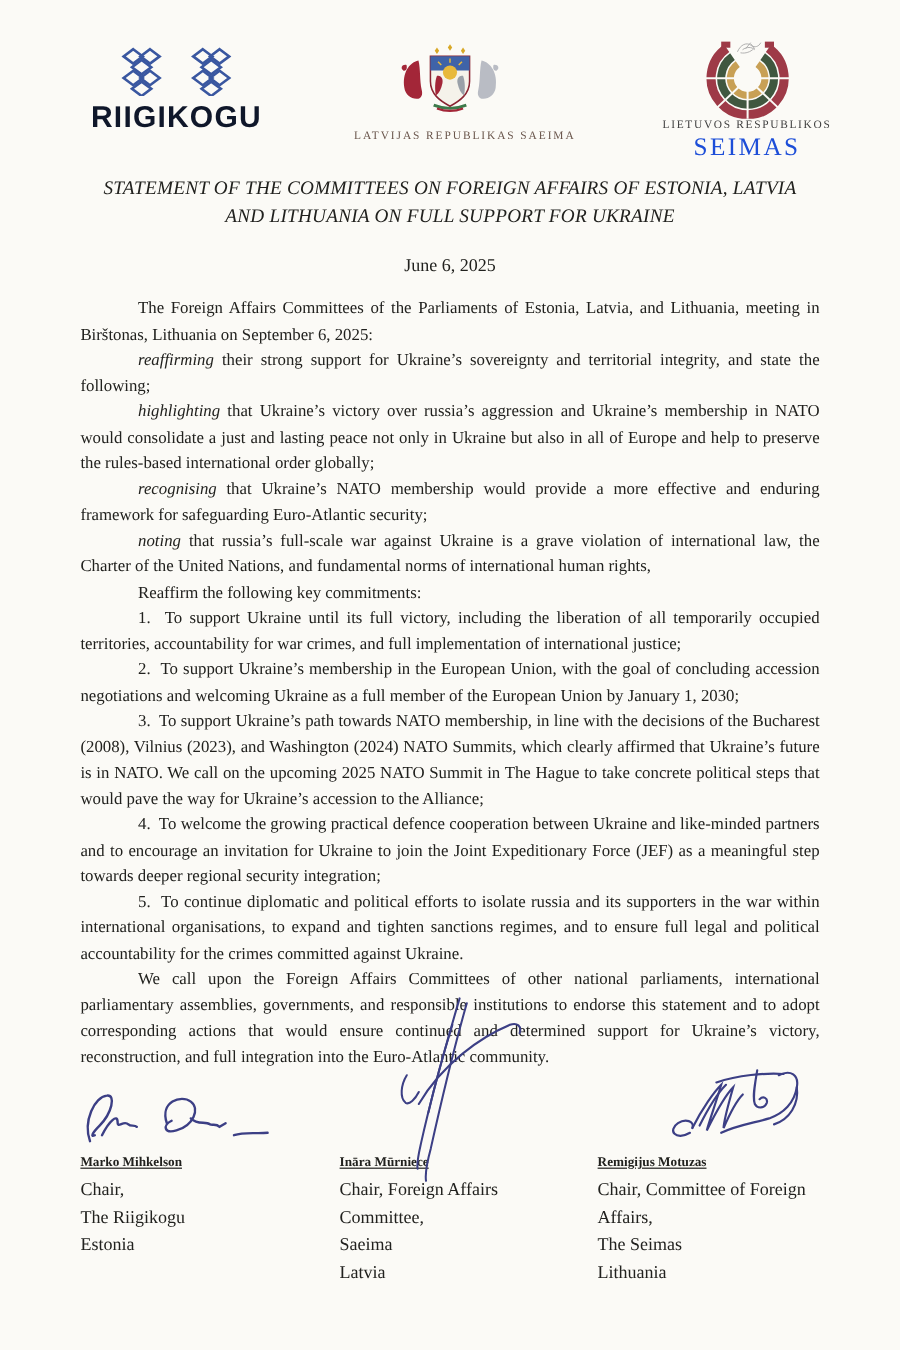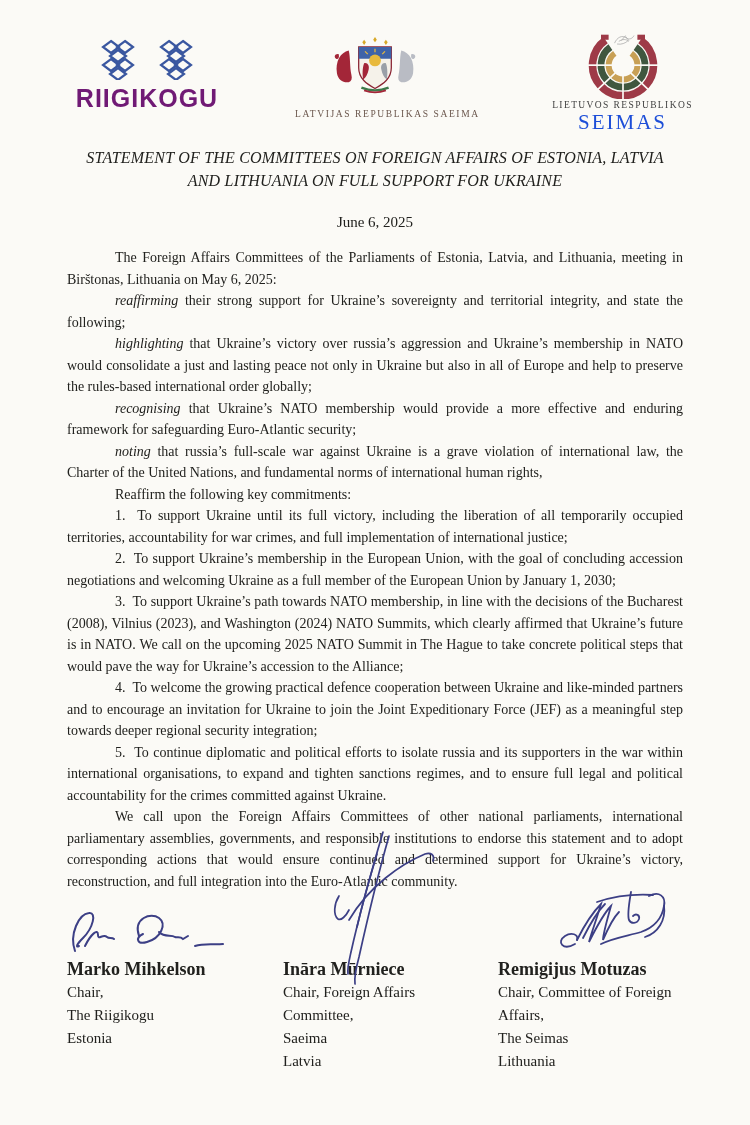--- a/index.html
+++ b/index.html
@@ -12,21 +12,21 @@
     overflow:hidden;
   }
   .page{position:absolute;inset:0;}
   
   .header{position:relative;height:140px;}
   .logo-ee{position:absolute;left:72px;top:38px;width:150px;text-align:center;}
   .logo-ee .wordmark{
     margin-top:4px;
     font-family:"Liberation Sans",sans-serif;
     font-weight:bold;font-size:25px;letter-spacing:1px;
-    color:#701a75;
+    color:#0f172a;
   }
   .logo-lv{position:absolute;left:295px;top:36px;width:160px;text-align:center;}
   .logo-lv .caption{
     margin-top:15px;font-size:9.5px;letter-spacing:1.6px;
     color:#6a564c;white-space:nowrap;
   }
   .logo-lt{position:absolute;left:540px;top:33px;width:165px;text-align:center;}
   .logo-lt .caption-top{
     margin-top:1px;font-size:9.5px;letter-spacing:1.4px;
     color:#3f3f3f;white-space:nowrap;
@@ -48,21 +48,21 @@
   }
   .lead{font-style:italic;}
   
   .sig-area{position:relative;margin:10px 0 0 67px;height:230px;}
   .sig-col{position:absolute;top:0;width:205px;}
   .sig-col.c1{left:0;}
   .sig-col.c2{left:216px;}
   .sig-col.c3{left:431px;width:200px;}
   .sig-box{position:relative;height:56px;}
   .sig-ink{position:absolute;pointer-events:none;z-index:3;}
-  .sig-name{font-weight:bold;font-size:18px;line-height:23px;}
+  .sig-name{font-weight:bold;font-size:11px;line-height:23px;text-decoration:underline;}
   .sig-line{font-size:15px;line-height:23px;}
   svg{display:block;margin:0 auto;}
   .sig-ink svg{margin:0;}
 </style>
 </head>
 <body>
 
 <div class="page">
 
   <div class="header">
@@ -151,21 +151,21 @@
     </div>
   </div>
 
   <div class="title-block">
     <div class="title-line">STATEMENT OF THE COMMITTEES ON FOREIGN AFFAIRS OF ESTONIA, LATVIA</div>
     <div class="title-line">AND LITHUANIA ON FULL SUPPORT FOR UKRAINE</div>
     <div class="doc-date">June 6, 2025</div>
   </div>
 
   <div class="body-text">
-    <p><span class="lead"></span><span>The Foreign Affairs Committees of the Parliaments of Estonia, Latvia, and Lithuania, meeting in Birštonas, Lithuania on May 6, 2025:</span></p>
+    <p><span class="lead"></span><span>The Foreign Affairs Committees of the Parliaments of Estonia, Latvia, and Lithuania, meeting in Birštonas, Lithuania on September 6, 2025:</span></p>
     <p><span class="lead">reaffirming</span><span> their strong support for Ukraine’s sovereignty and territorial integrity, and state the following;</span></p>
     <p><span class="lead">highlighting</span><span> that Ukraine’s victory over russia’s aggression and Ukraine’s membership in NATO would consolidate a just and lasting peace not only in Ukraine but also in all of Europe and help to preserve the rules-based international order globally;</span></p>
     <p><span class="lead">recognising</span><span> that Ukraine’s NATO membership would provide a more effective and enduring framework for safeguarding Euro-Atlantic security;</span></p>
     <p><span class="lead">noting</span><span> that russia’s full-scale war against Ukraine is a grave violation of international law, the Charter of the United Nations, and fundamental norms of international human rights,</span></p>
     <p><span class="lead"></span><span>Reaffirm the following key commitments:</span></p>
     <p><span class="lead"></span><span>1.&nbsp; To support Ukraine until its full victory, including the liberation of all temporarily occupied territories, accountability for war crimes, and full implementation of international justice;</span></p>
     <p><span class="lead"></span><span>2.&nbsp; To support Ukraine’s membership in the European Union, with the goal of concluding accession negotiations and welcoming Ukraine as a full member of the European Union by January 1, 2030;</span></p>
     <p><span class="lead"></span><span>3.&nbsp; To support Ukraine’s path towards NATO membership, in line with the decisions of the Bucharest (2008), Vilnius (2023), and Washington (2024) NATO Summits, which clearly affirmed that Ukraine’s future is in NATO. We call on the upcoming 2025 NATO Summit in The Hague to take concrete political steps that would pave the way for Ukraine’s accession to the Alliance;</span></p>
     <p><span class="lead"></span><span>4.&nbsp; To welcome the growing practical defence cooperation between Ukraine and like-minded partners and to encourage an invitation for Ukraine to join the Joint Expeditionary Force (JEF) as a meaningful step towards deeper regional security integration;</span></p>
     <p><span class="lead"></span><span>5.&nbsp; To continue diplomatic and political efforts to isolate russia and its supporters in the war within international organisations, to expand and tighten sanctions regimes, and to ensure full legal and political accountability for the crimes committed against Ukraine.</span></p>

